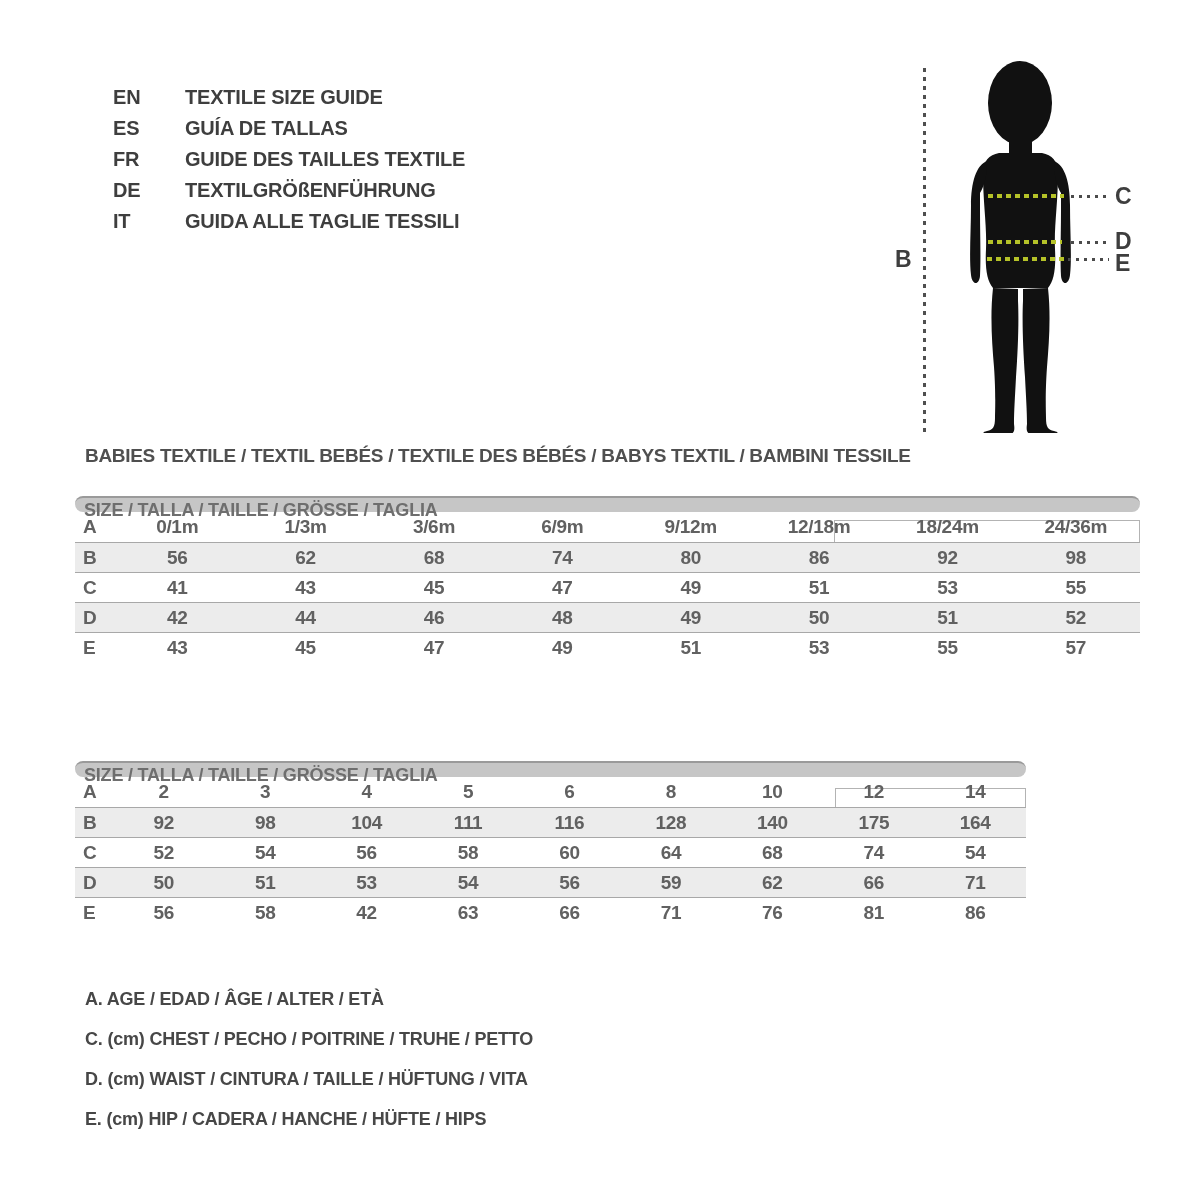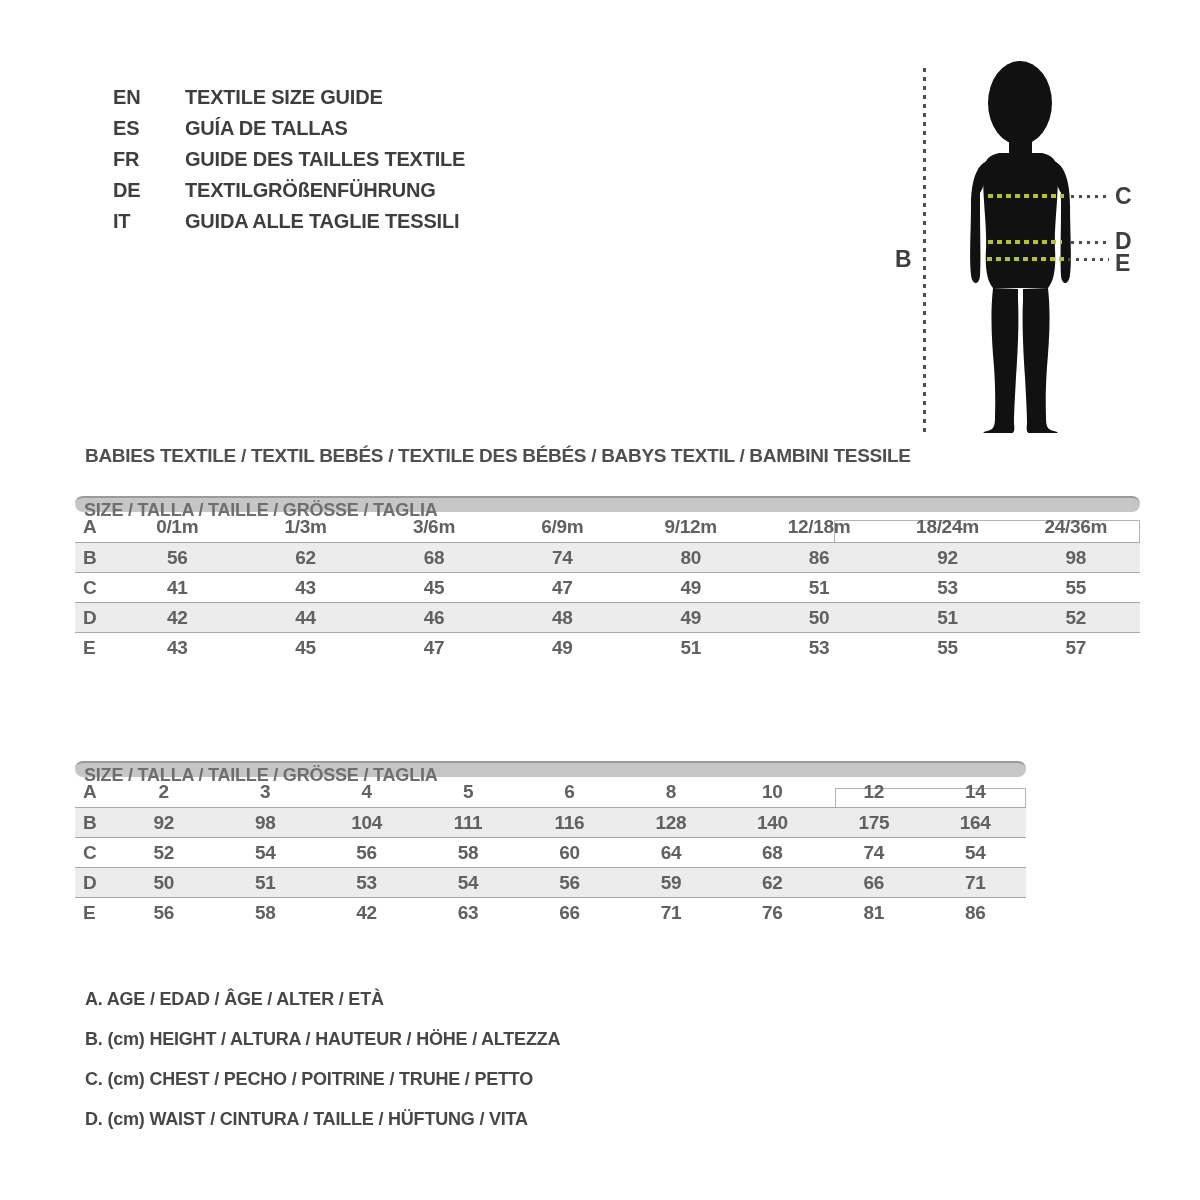--- a/index.html
+++ b/index.html
@@ -235,18 +235,18 @@
           <div class="tcell">71</div>
           <div class="tcell">76</div>
           <div class="tcell">81</div>
           <div class="tcell">86</div>
         </div>
       </div>
   </div>
 
   <div id="legend" class="abs">
     <div class="legend-line">A. AGE / EDAD / ÂGE / ALTER / ETÀ</div>
-    <div class="legend-line">B. (cm) HEIGHT / ALTURA / HAUTEUR / HÖHE / ALTEZZA</div>
     <div class="legend-line">C. (cm) CHEST / PECHO / POITRINE / TRUHE / PETTO</div>
     <div class="legend-line">D. (cm) WAIST / CINTURA / TAILLE / HÜFTUNG / VITA</div>
+    <div class="legend-line">E. (cm) HIP / CADERA / HANCHE / HÜFTE / HIPS</div>
   </div>
 
 </div>
 
 </body></html>

